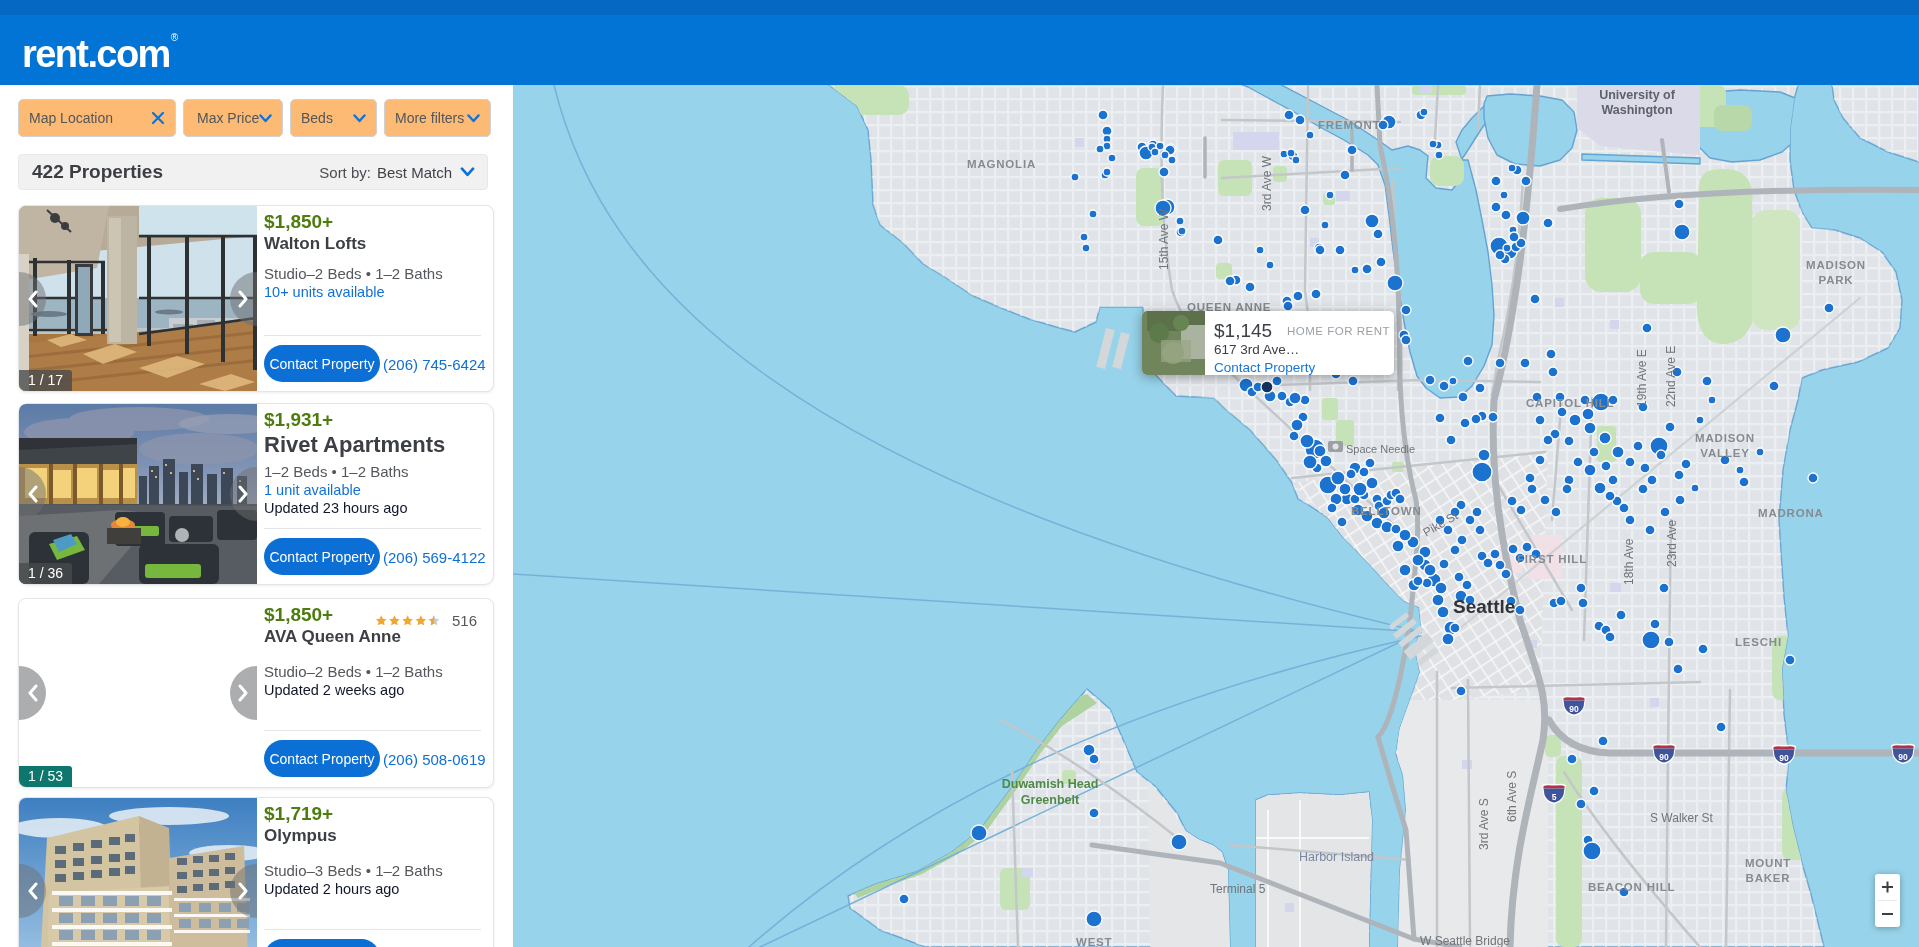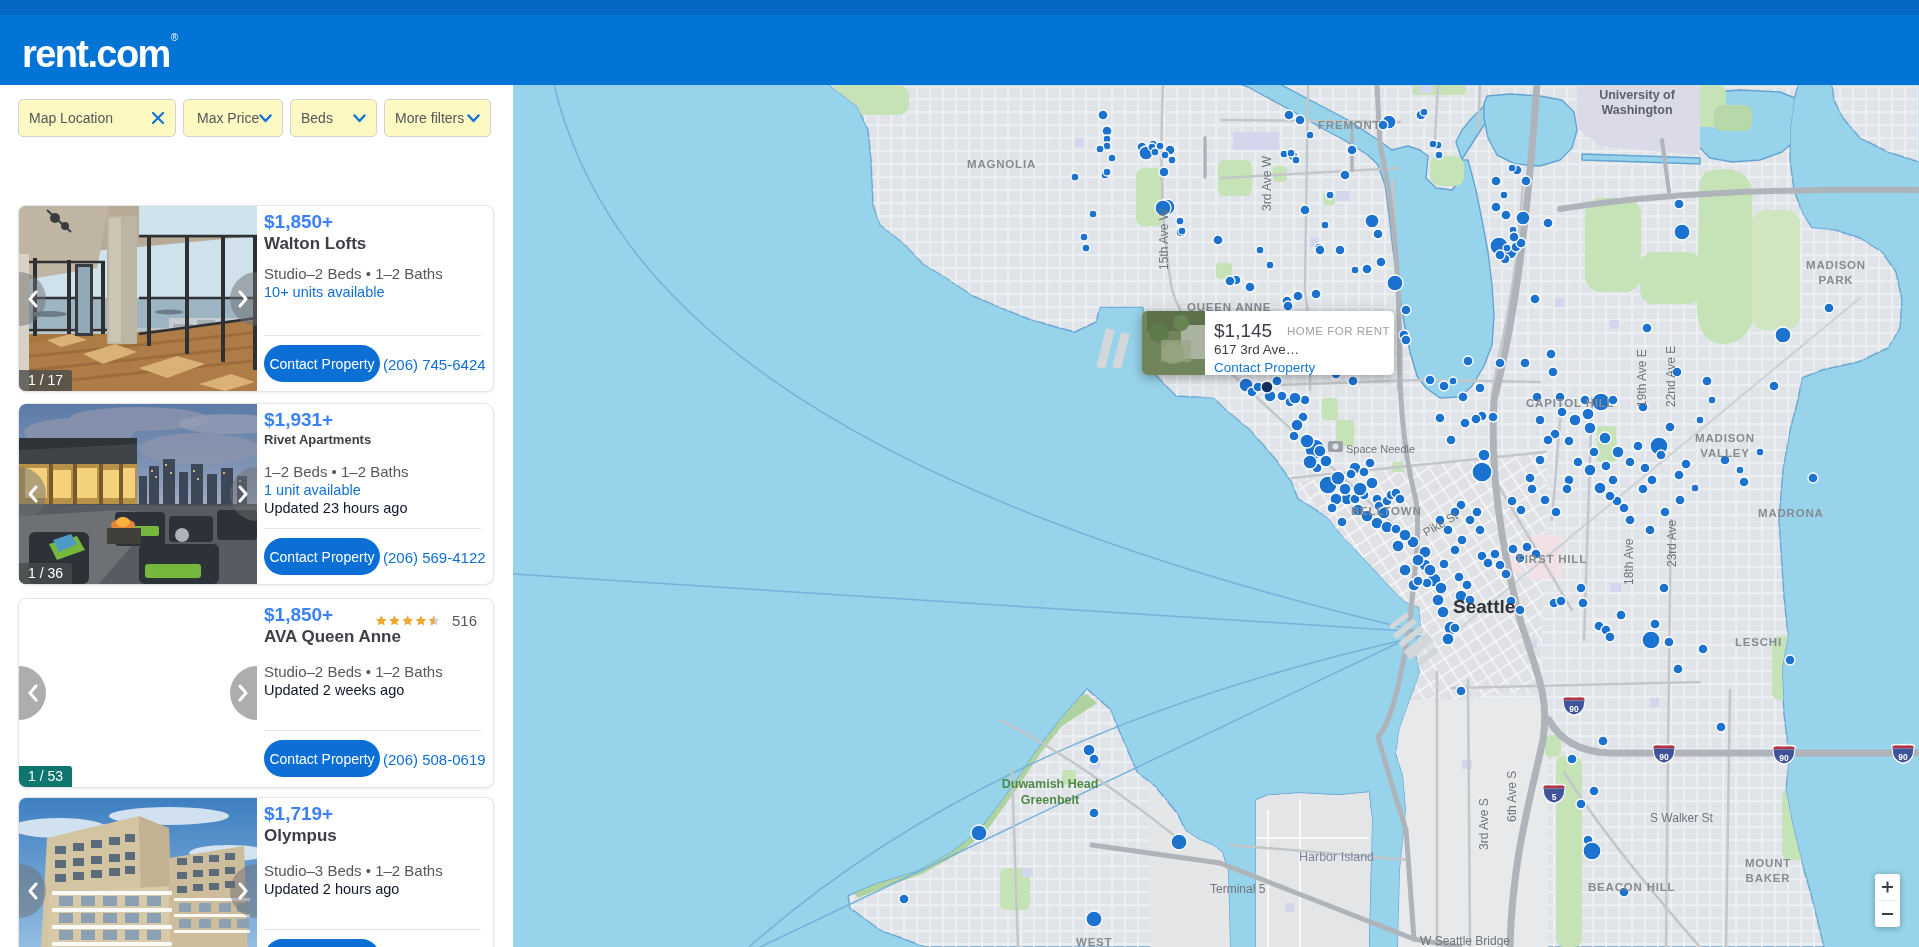--- a/index.html
+++ b/index.html
@@ -8,36 +8,36 @@
 .topstrip { position:absolute; left:0; top:0; width:1919px; height:15px; background:#0569c4; }
 .navbar { position:absolute; left:0; top:15px; width:1919px; height:70px; background:#0274d6; }
 .logo { position:absolute; left:22px; top:17px; color:#fff; font-weight:bold;
   font-size:38px; letter-spacing:-1.6px; }
 .logo sup { font-size:10px; letter-spacing:0; vertical-align:26px; margin-left:1px; font-weight:normal;}
 .navlinks { position:absolute; left:222px; top:0; height:70px; display:flex; align-items:center; color:#fff; font-size:16px; }
 .navlinks .itm { margin-right:0; white-space:nowrap; }
 .heart { display:inline-block; vertical-align:-3px; margin-right:8px; }
 .panel { position:absolute; left:0; top:85px; width:513px; height:862px; background:#fff; }
 .filters { position:absolute; left:18px; top:14px; display:flex; }
-.fbox { height:38px; border:1px solid #cfd1d4; border-radius:5px; background:#fef9c3;
+.fbox { height:38px; border:1px solid #cfd1d4; border-radius:5px; background:#fdba74;
   display:flex; align-items:center; font-size:14px; color:#53565a; padding:0 10px; margin-right:7px; }
 .fbox .lbl { white-space:nowrap; }
 .chev { margin-left:auto; flex:none; }
 .resbar { position:absolute; left:18px; top:69px; width:470px; height:36px; background:#f1f1f2;
   border:1px solid #e7e8e9; border-radius:4px; display:flex; align-items:center; }
 .resbar .cnt { font-size:19px; font-weight:bold; color:#3b3e43; margin-left:13px; }
 .resbar .sortby { margin-left:auto; font-size:15px; color:#4a4d52; }
 .resbar .bm { font-size:15px; color:#3f4247; margin-left:6px; margin-right:8px;}
 .card { position:absolute; left:18px; width:476px; background:#fff; border:1px solid #e4e5e7;
   border-radius:8px; box-shadow:0 1px 3px rgba(0,0,0,0.08); }
 .cimg { position:absolute; left:0; top:0; width:238px; overflow:hidden;
   border-radius:7px 0 0 7px; background:#fff; }
 .cimg svg { display:block; }
 .cbody { position:absolute; left:245px; top:0; right:0; bottom:0; padding:14px 14px 0 18px; }
-.price { font-size:19px; font-weight:bold; color:#3b82f6; }
+.price { font-size:19px; font-weight:bold; color:#4d7c0f; }
 .cname { font-size:17px; font-weight:bold; color:#3c3f44; }
 .beds  { position:absolute; font-size:15px; color:#54575b; }
 .avail { position:absolute; font-size:14.5px; color:#1170d6; }
 .updated { position:absolute; font-size:14.5px; color:#0f172a; }
 .cdivider { position:absolute; height:1px; background:#e4e5e7; right:12px; }
 .cbtn { position:absolute; left:18px; width:116px; height:37px; background:#0b6fd6; color:#fff;
   border-radius:19px; font-size:14px; display:flex; align-items:center; justify-content:center; }
 .cphone { position:absolute; font-size:15px; color:#0f6fd7; white-space:nowrap; }
 .cnum { position:absolute; left:0; bottom:0; background:rgba(72,74,76,0.78); color:#fff;
   font-size:14px; padding:2px 9px 3px; border-radius:0 3px 0 7px; }
@@ -77,20 +77,28 @@
           <path d="M1.5 1.5 L6.5 7 L11.5 1.5" stroke="#1172d8" stroke-width="2.4" fill="none" stroke-linecap="round" stroke-linejoin="round"></path>
         </svg>
     </div>
     <div class="fbox" style="width:107px;">
         <span class="lbl">More filters</span>
       <svg class="chev" width="13" height="9" viewBox="0 0 13 9">
           <path d="M1.5 1.5 L6.5 7 L11.5 1.5" stroke="#1172d8" stroke-width="2.4" fill="none" stroke-linecap="round" stroke-linejoin="round"></path>
         </svg>
     </div>
   </div>
+  <div class="resbar">
+    <span class="cnt">422 Properties</span>
+    <span class="sortby">Sort by:</span>
+      <span class="bm">Best Match</span>
+    <svg width="15" height="10" viewBox="0 0 13 9" style="margin-right:12px">
+        <path d="M1.5 1.5 L6.5 7 L11.5 1.5" stroke="#0d6fd8" stroke-width="2.4" fill="none" stroke-linecap="round" stroke-linejoin="round"></path>
+      </svg>
+  </div>
 
   <div class="card" style="top:120px; height:187px;">
     <div class="cimg" style="height:185px;">
         <svg width="238" height="185" viewBox="0 0 238 185">
 <rect width="238" height="185" fill="#cfe2ec"></rect>
 <rect x="0" y="92" width="238" height="38" fill="#9db4c2"></rect>
 <rect x="0" y="122" width="238" height="12" fill="#b8c6cc"></rect>
 <rect x="150" y="112" width="88" height="30" fill="#c7cdd0"></rect>
 <g fill="#a6adb3">
             <rect x="154" y="118" width="20" height="16"></rect>
@@ -246,21 +254,21 @@
             <path d="M9 2 L3 9 L9 16" stroke="#fff" stroke-width="3" fill="none" stroke-linecap="round" stroke-linejoin="round"></path>
           </svg>
         </div>
         <div class="arrR arr-dark">
           <svg width="11" height="18" viewBox="0 0 11 18">
             <path d="M2 2 L8 9 L2 16" stroke="#fff" stroke-width="3" fill="none" stroke-linecap="round" stroke-linejoin="round"></path>
           </svg>
         </div>
       </div>
     <div class="price" style="position:absolute;left:245px;top:5px;">$1,931+</div>
-    <div class="cname" style="position:absolute;left:245px;top:28px;font-size:13px;">Rivet Apartments</div>
+    <div class="cname" style="position:absolute;left:245px;top:28px;font-size:22px;">Rivet Apartments</div>
     <div class="beds" style="left:245px;top:59px;">1–2 Beds • 1–2 Baths</div>
     <div class="avail" style="left:245px;top:78px;">1 unit available</div>
     <div class="updated" style="left:245px;top:96px;">Updated 23 hours ago</div>
     <div class="cdivider" style="left:245px;top:124px;"></div>
     <div class="cbtn" style="left:245px;top:134px;">Contact Property</div>
     <div class="cphone" style="left:364px;top:145px;">(206) 569-4122</div>
     <div class="cnum">1 / 36</div>
   </div>
 
   <div class="card" style="top:513px; height:190px;">

